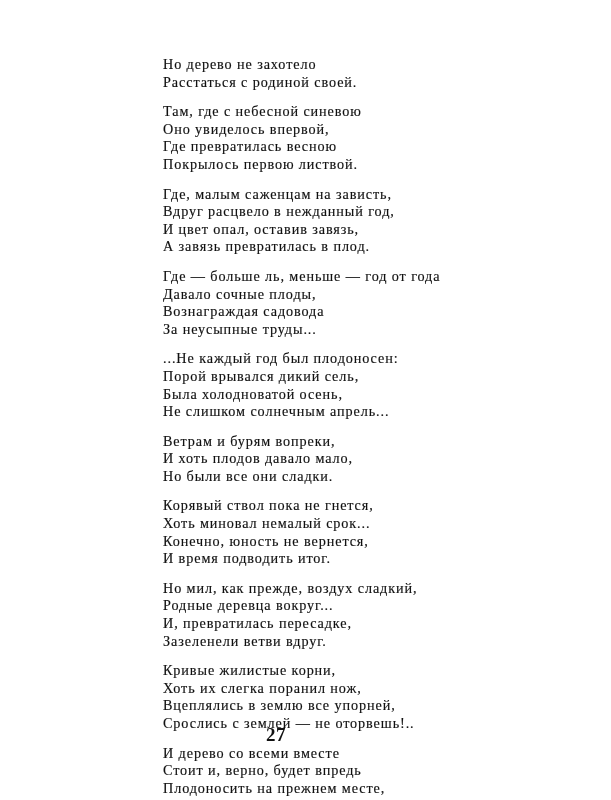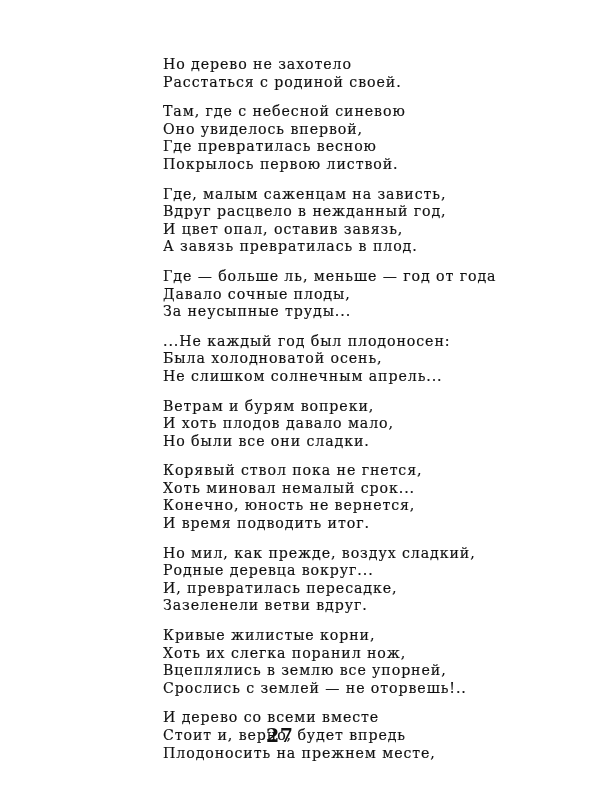--- a/index.html
+++ b/index.html
@@ -13,20 +13,21 @@
       position: relative;
       overflow: hidden;
       font-family: "DejaVu Serif", "Liberation Serif", serif;
       color: #111111;
     }
     .page {
       position: absolute;
       left: 0; top: 0;
       width: 544px;
       height: 800px;
+      font-family: Liberation Serif, serif;
     }
     .poem {
       position: absolute;
       left: 163px;
       top: 56px;
       width: 330px;
     }
     .stanza {
       margin: 0 0 12px 0;
     }
@@ -65,24 +66,26 @@
     </div>
     <div class="stanza">
       <span class="line">Где, малым саженцам на зависть,</span>
       <span class="line">Вдруг расцвело в нежданный год,</span>
       <span class="line">И цвет опал, оставив завязь,</span>
       <span class="line">А завязь превратилась в плод.</span>
     </div>
     <div class="stanza">
       <span class="line">Где — больше ль, меньше — год от года</span>
       <span class="line">Давало сочные плоды,</span>
+      <span class="line">Вознаграждая садовода</span>
       <span class="line">За неусыпные труды...</span>
     </div>
     <div class="stanza">
       <span class="line">...Не каждый год был плодоносен:</span>
+      <span class="line">Порой врывался дикий сель,</span>
       <span class="line">Была холодноватой осень,</span>
       <span class="line">Не слишком солнечным апрель...</span>
     </div>
     <div class="stanza">
       <span class="line">Ветрам и бурям вопреки,</span>
       <span class="line">И хоть плодов давало мало,</span>
       <span class="line">Но были все они сладки.</span>
     </div>
     <div class="stanza">
       <span class="line">Корявый ствол пока не гнется,</span>

